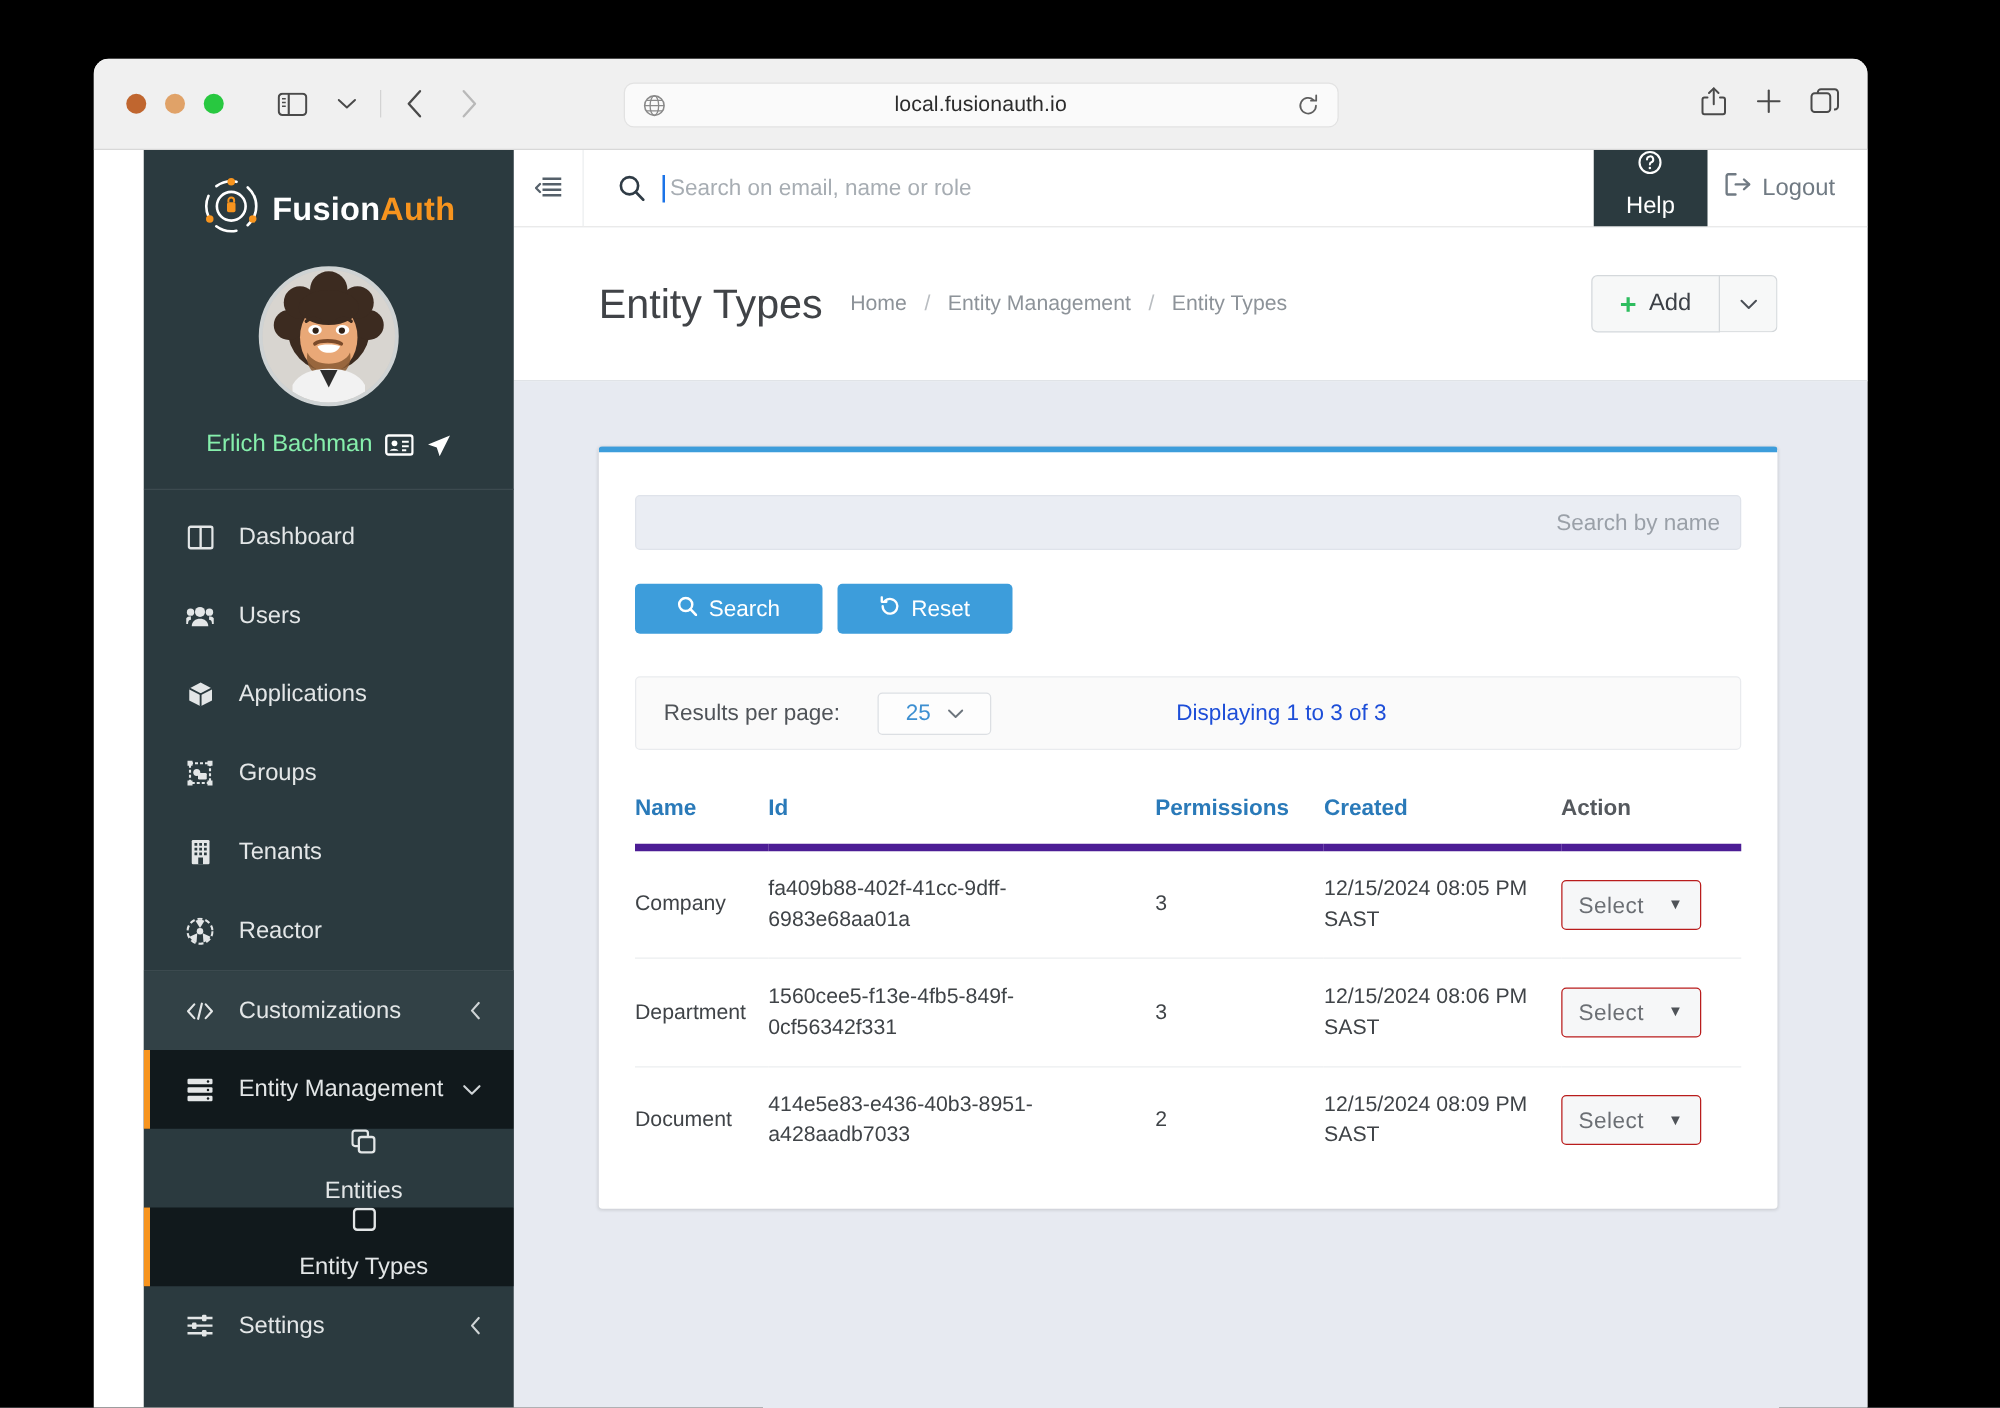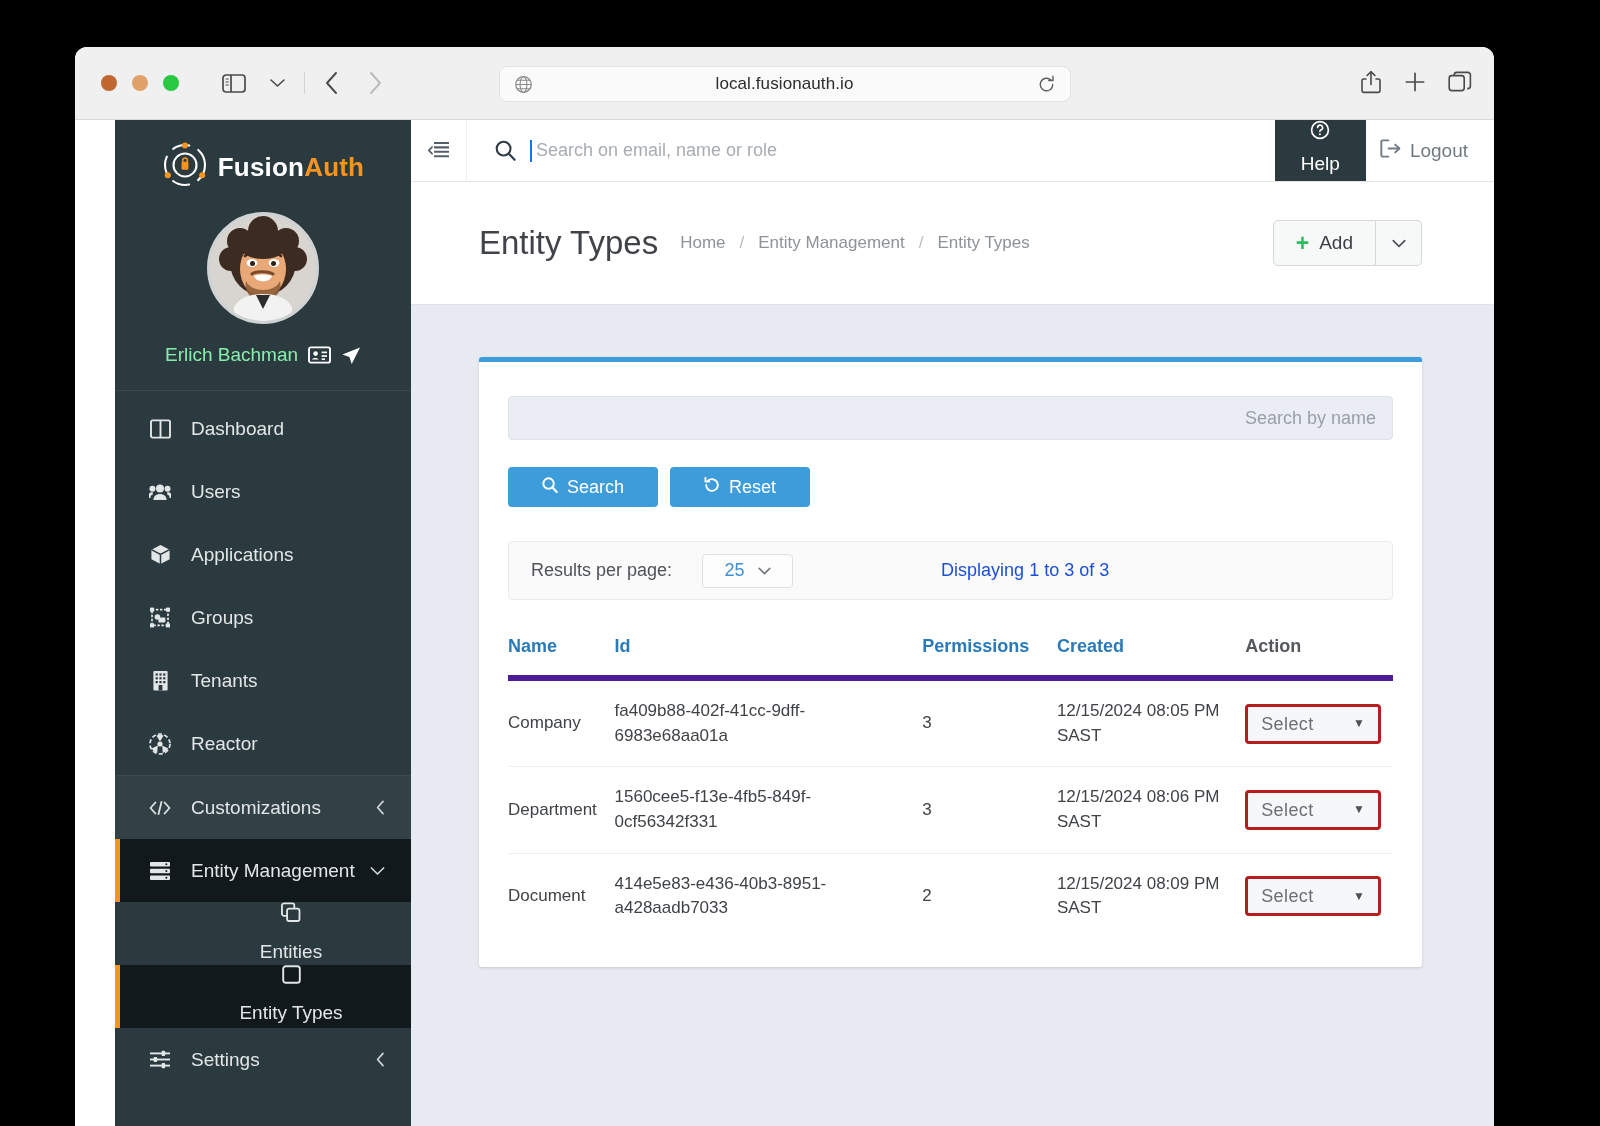--- a/index.html
+++ b/index.html
@@ -270,23 +270,23 @@
     line-height: 1.45;
   }
   tr:last-child td { border-bottom: none; }
   .col-name  { width: 108px; padding-right: 10px; }
   .col-id    { width: 342px; padding-right: 14px; }
   .col-perm  { width: 140px; }
   .col-created { width: 208px; }
   .col-action { width: 150px; }
 
   .select-btn {
-    background: #f6f7f8; border: 3px solid #b91c1c;
+    background: #f6f7f8; border: 1px solid #b91c1c;
     border-radius: 4px;
-    height: 40px; width: 136px;
+    height: 40px; width: 112px;
     display: flex; align-items: center; justify-content: space-between;
     padding: 0 13px;
     font-size: 18px; color: #6b6f74;
     letter-spacing: .4px;
   }
   .select-btn .tri { color: #4f5358; font-size: 12px; }
 </style>
 </head>
 <body>
 

